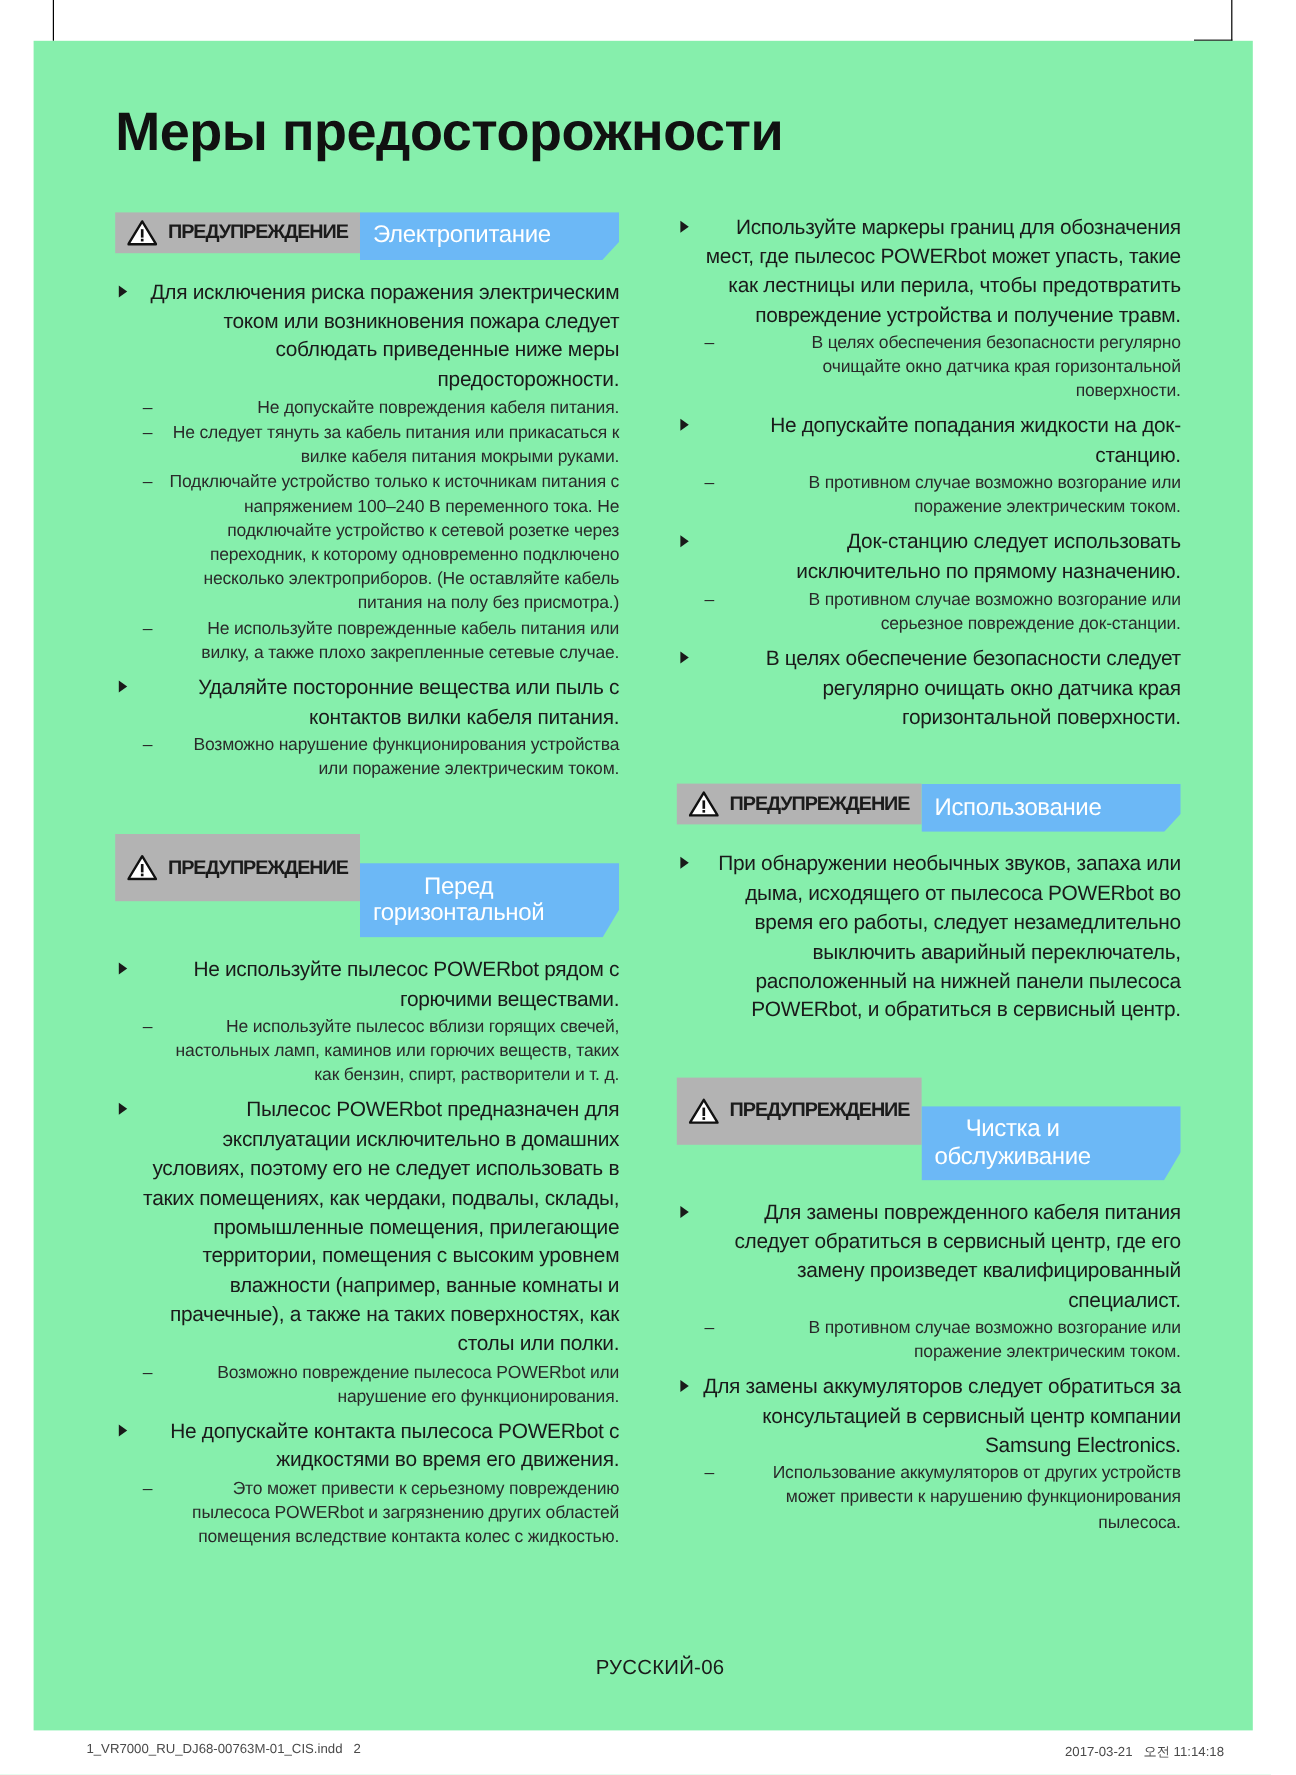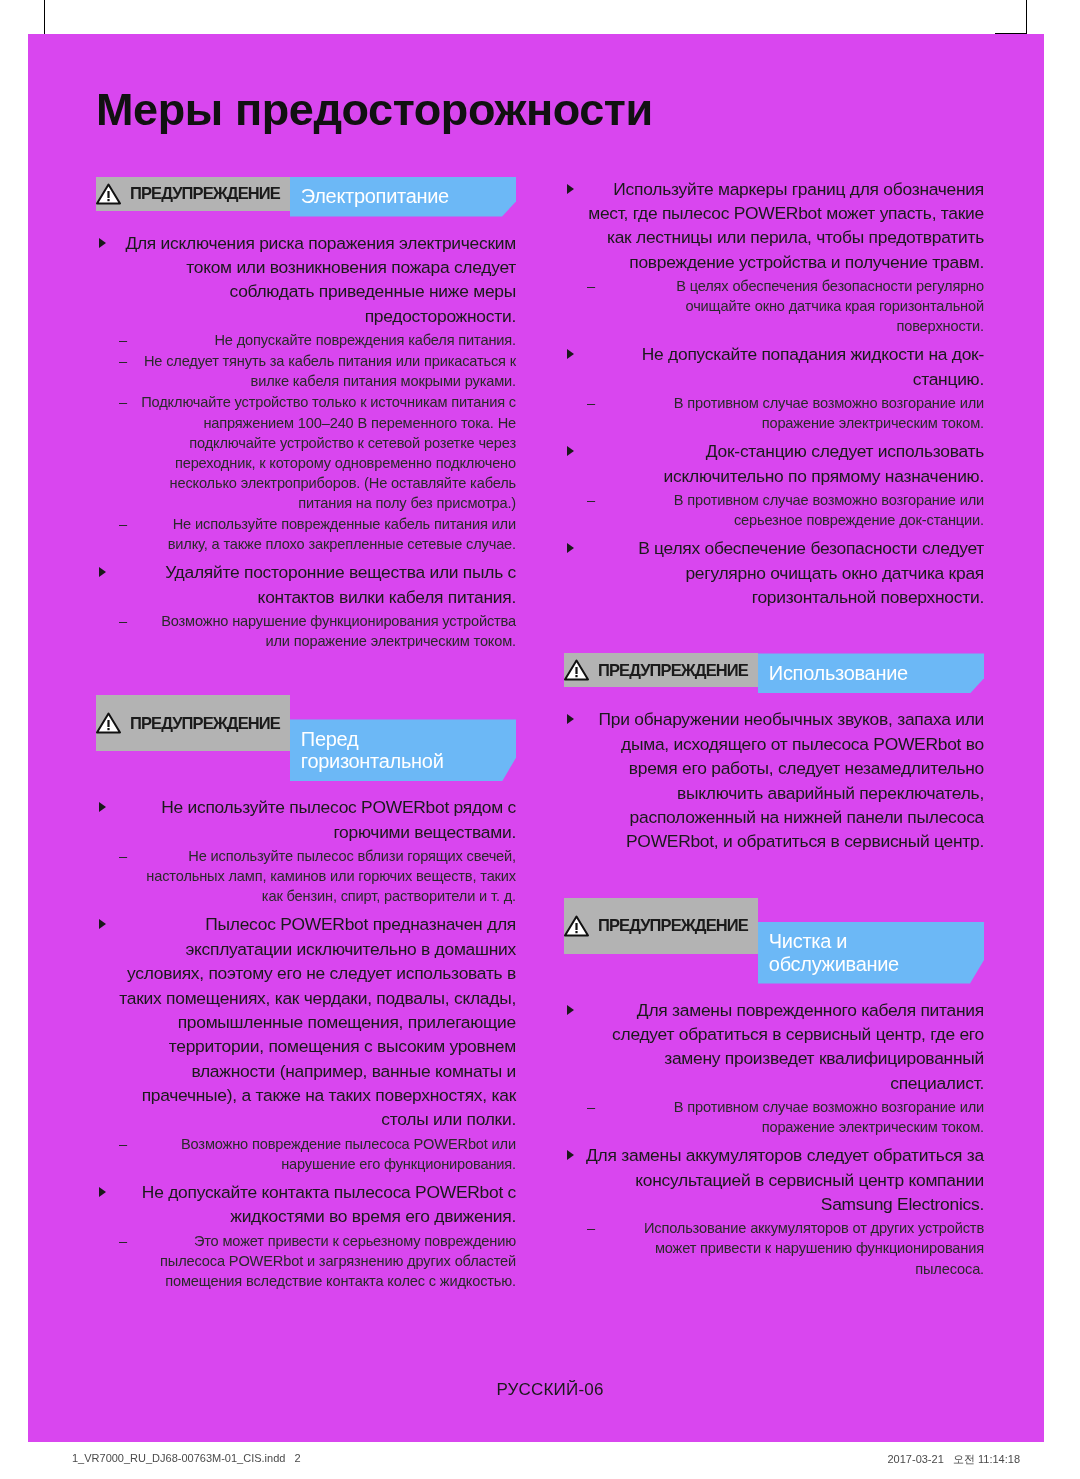--- a/index.html
+++ b/index.html
@@ -24,21 +24,21 @@
   .crop-tr-v { left: 1026px; top: 0px;  width: 1px; height: 34px; }
   .crop-tr-h { left: 995px; top: 33px;  width: 32px; height: 1px; }
 
   
   .page {
     position: absolute;
     left: 28px;
     top: 34px;
     width: 1016px;
     height: 1408px;
-    background: #d946ef;
+    background: #86efac;
   }
 
   .page-inner {
     position: absolute;
     left: 68px;
     top: 52px;
     width: 888px;
   }
 
   h1.page-title {
@@ -67,21 +67,21 @@
     margin: 0 0 14px 0;
     position: relative;
     width: 420px;
   }
   .warn-banner.mt { margin-top: 44px; }
 
   .warn-left {
     background: #b3b3b3;
     display: flex;
     align-items: center;
-    padding: 0 10px 0 0;
+    padding: 0 10px 0 10px;
     gap: 9px;
     flex: 0 0 auto;
   }
   .warn-tri {
     flex: 0 0 auto;
     display: block;
   }
   .warn-word {
     font-size: 16.5px;
     font-weight: bold;
@@ -114,20 +114,21 @@
     letter-spacing: -0.3px;
   }
   .warn-banner.one-line .warn-right { height: 34px; }
   .warn-banner.two-line .warn-right { height: 56px; margin-top: 24px; }
   .warn-banner.one-line .warn-left { height: 34px; }
   .warn-banner.two-line .warn-left { height: 56px; }
 
   
   .warn-right {
     clip-path: polygon(0 0, 100% 0, 100% 62%, calc(100% - 14px) 100%, 0 100%);
+    text-align: center;
   }
 
   
   ul.lvl1 {
     list-style: none;
     margin: 0;
     padding: 0;
   }
   li.b1 {
     position: relative;

